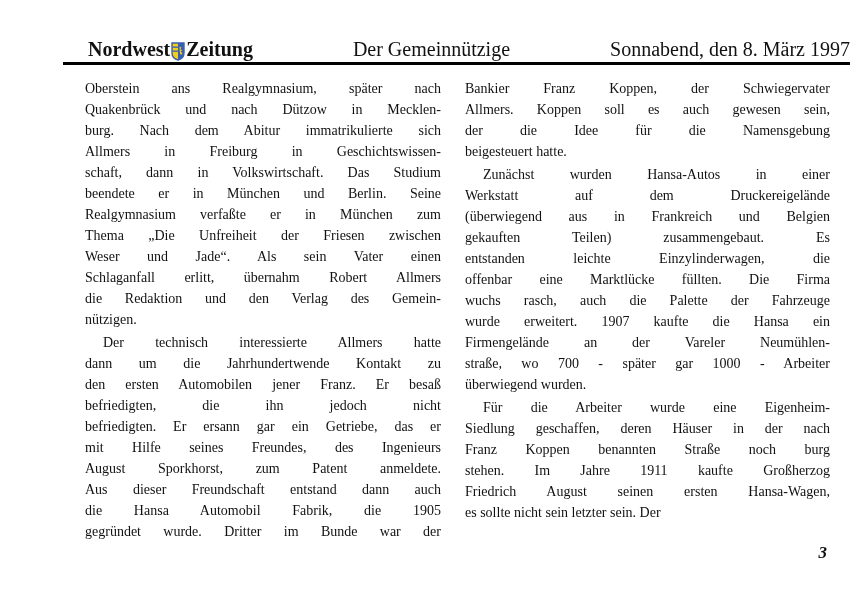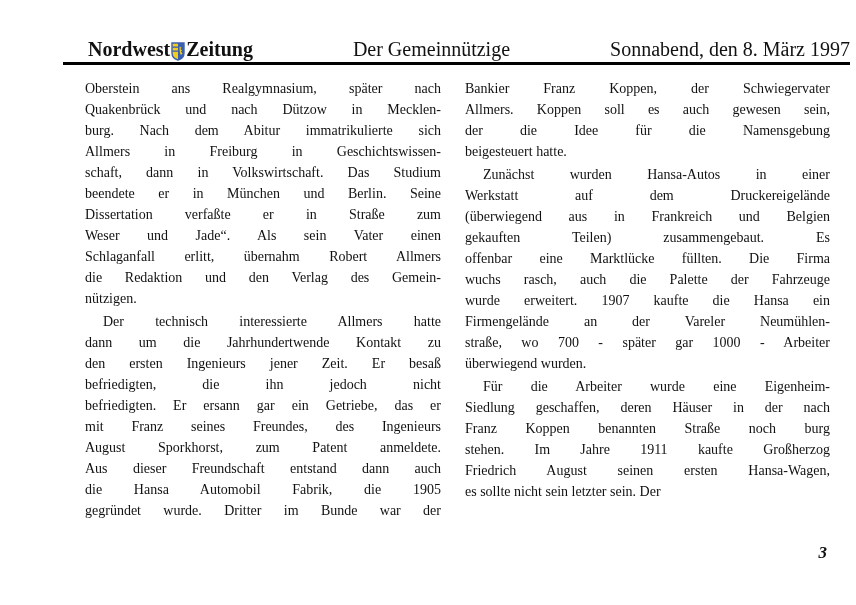--- a/index.html
+++ b/index.html
@@ -93,51 +93,53 @@
 
   <div class="columns">
     <div class="col">
         <div class="para">
           <div class="line">Oberstein ans Realgymnasium, später nach</div>
           <div class="line">Quakenbrück und nach Dützow in Mecklen-</div>
           <div class="line">burg. Nach dem Abitur immatrikulierte sich</div>
           <div class="line">Allmers in Freiburg in Geschichtswissen-</div>
           <div class="line">schaft, dann in Volkswirtschaft. Das Studium</div>
           <div class="line">beendete er in München und Berlin. Seine</div>
-          <div class="line">Dissertation verfaßte er in Straße zum</div>
+          <div class="line">Realgymnasium verfaßte er in München zum</div>
+          <div class="line">Thema „Die Unfreiheit der Friesen zwischen</div>
           <div class="line">Weser und Jade“. Als sein Vater einen</div>
           <div class="line">Schlaganfall erlitt, übernahm Robert Allmers</div>
           <div class="line">die Redaktion und den Verlag des Gemein-</div>
           <div class="line last">nützigen.</div>
         </div>
         <div class="para">
           <div class="line first">Der technisch interessierte Allmers hatte</div>
           <div class="line">dann um die Jahrhundertwende Kontakt zu</div>
-          <div class="line">den ersten Ingenieurs jener Zeit. Er besaß</div>
+          <div class="line">den ersten Automobilen jener Franz. Er besaß</div>
           <div class="line">befriedigten, die ihn jedoch nicht</div>
           <div class="line">befriedigten. Er ersann gar ein Getriebe, das er</div>
-          <div class="line">mit Franz seines Freundes, des Ingenieurs</div>
+          <div class="line">mit Hilfe seines Freundes, des Ingenieurs</div>
           <div class="line">August Sporkhorst, zum Patent anmeldete.</div>
           <div class="line">Aus dieser Freundschaft entstand dann auch</div>
           <div class="line">die Hansa Automobil Fabrik, die 1905</div>
           <div class="line">gegründet wurde. Dritter im Bunde war der</div>
         </div>
       </div>
     <div class="col">
         <div class="para">
           <div class="line">Bankier Franz Koppen, der Schwiegervater</div>
           <div class="line">Allmers. Koppen soll es auch gewesen sein,</div>
           <div class="line">der die Idee für die Namensgebung</div>
           <div class="line last">beigesteuert hatte.</div>
         </div>
         <div class="para">
           <div class="line first">Zunächst wurden Hansa-Autos in einer</div>
           <div class="line">Werkstatt auf dem Druckereigelände</div>
           <div class="line">(überwiegend aus in Frankreich und Belgien</div>
           <div class="line">gekauften Teilen) zusammengebaut. Es</div>
+          <div class="line">entstanden leichte Einzylinderwagen, die</div>
           <div class="line">offenbar eine Marktlücke füllten. Die Firma</div>
           <div class="line">wuchs rasch, auch die Palette der Fahrzeuge</div>
           <div class="line">wurde erweitert. 1907 kaufte die Hansa ein</div>
           <div class="line">Firmengelände an der Vareler Neumühlen-</div>
           <div class="line">straße, wo 700 - später gar 1000 - Arbeiter</div>
           <div class="line last">überwiegend wurden.</div>
         </div>
         <div class="para">
           <div class="line first">Für die Arbeiter wurde eine Eigenheim-</div>
           <div class="line">Siedlung geschaffen, deren Häuser in der nach</div>

